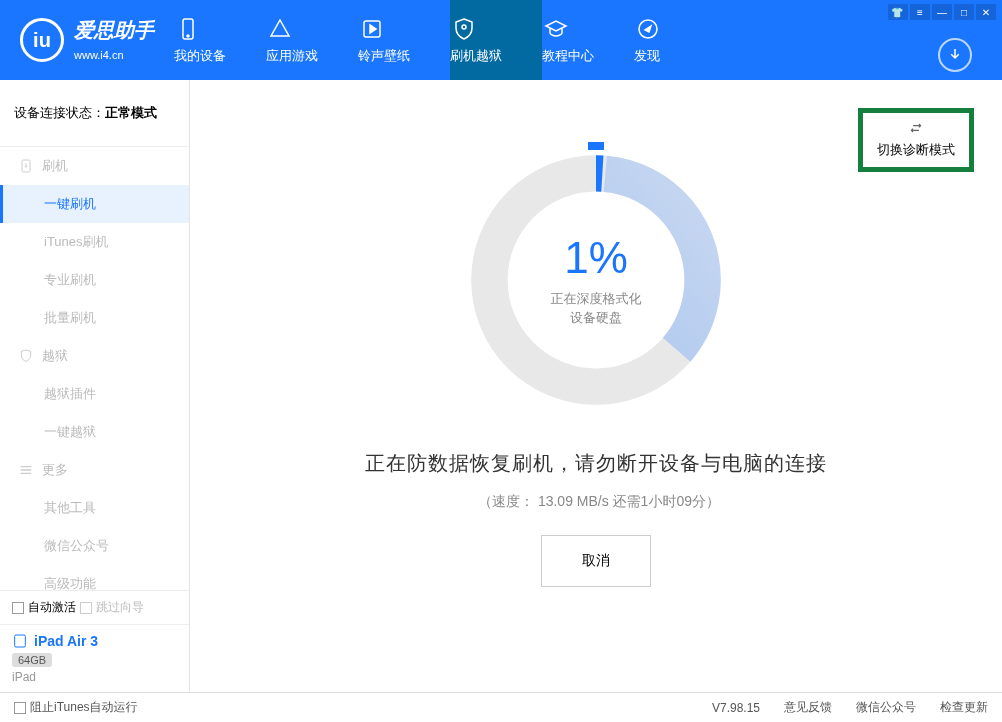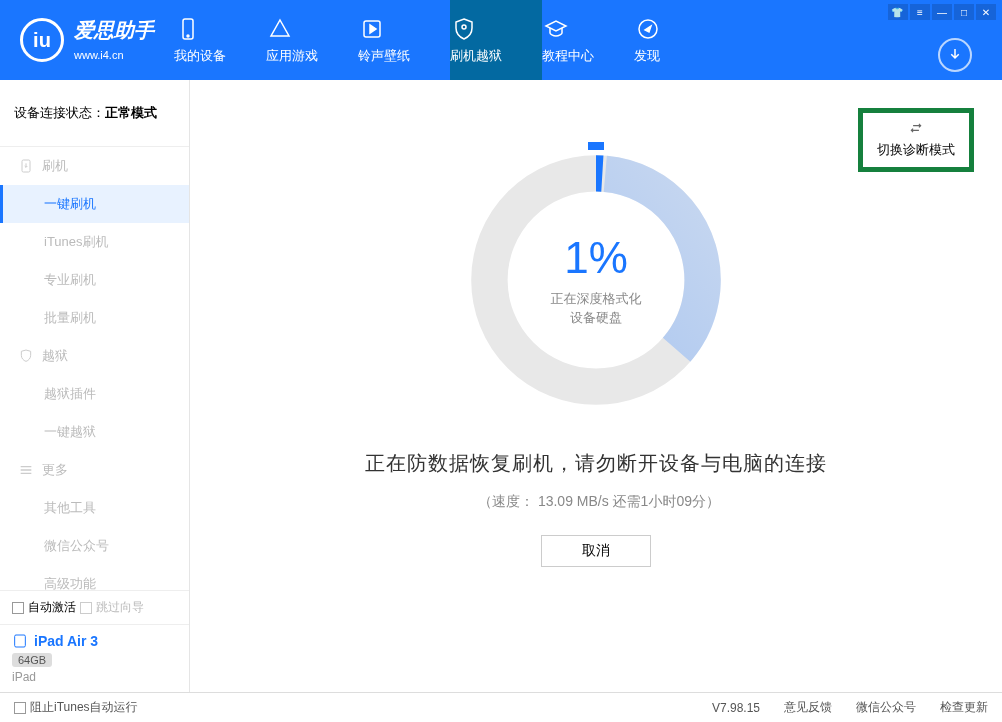--- a/index.html
+++ b/index.html
@@ -38,21 +38,21 @@
 .diag-btn { position: absolute; top: 28px; right: 28px; border: 5px solid #15803d; background: #fff; padding: 8px 14px; font-size: 13px; cursor: pointer; display: flex; align-items: center; gap: 6px; flex-direction: column; }
 .progress-wrap { display: flex; flex-direction: column; align-items: center; padding-top: 70px; }
 .ring-box { width: 260px; height: 260px; position: relative; }
 .ring-box svg { width: 100%; height: 100%; transform: rotate(-90deg); }
 .ring-tick { position: absolute; top: -8px; left: 50%; transform: translateX(-50%); width: 16px; height: 8px; background: #1a76ff; }
 .ring-center { position: absolute; inset: 0; display: flex; flex-direction: column; align-items: center; justify-content: center; }
 .pct { font-size: 44px; color: #1a76ff; }
 .pct-sub { font-size: 13px; color: #888; text-align: center; margin-top: 6px; line-height: 1.5; }
 .msg-main { font-size: 20px; color: #333; margin-top: 40px; letter-spacing: 1px; }
 .msg-speed { font-size: 14px; color: #888; margin-top: 16px; margin-left: 6px; }
-.cancel-btn { margin-top: 24px; border: 1px solid #ccc; background: #fff; padding: 6px 40px; font-size: 14px; cursor: pointer; }
+.cancel-btn { margin-top: 24px; border: 1px solid #ccc; background: #fff; padding: 16px 40px; font-size: 14px; cursor: pointer; }
 
 .footer { height: 30px; border-top: 1px solid #ddd; display: flex; align-items: center; padding: 0 14px; font-size: 12px; color: #555; }
 .footer-left { flex: 1; display: flex; align-items: center; }
 .footer-right { display: flex; align-items: center; gap: 24px; }
 .footer-link { cursor: pointer; }
 .cat-icon { width: 16px; height: 16px; }
 </style>
 </head>
 <body>
 

